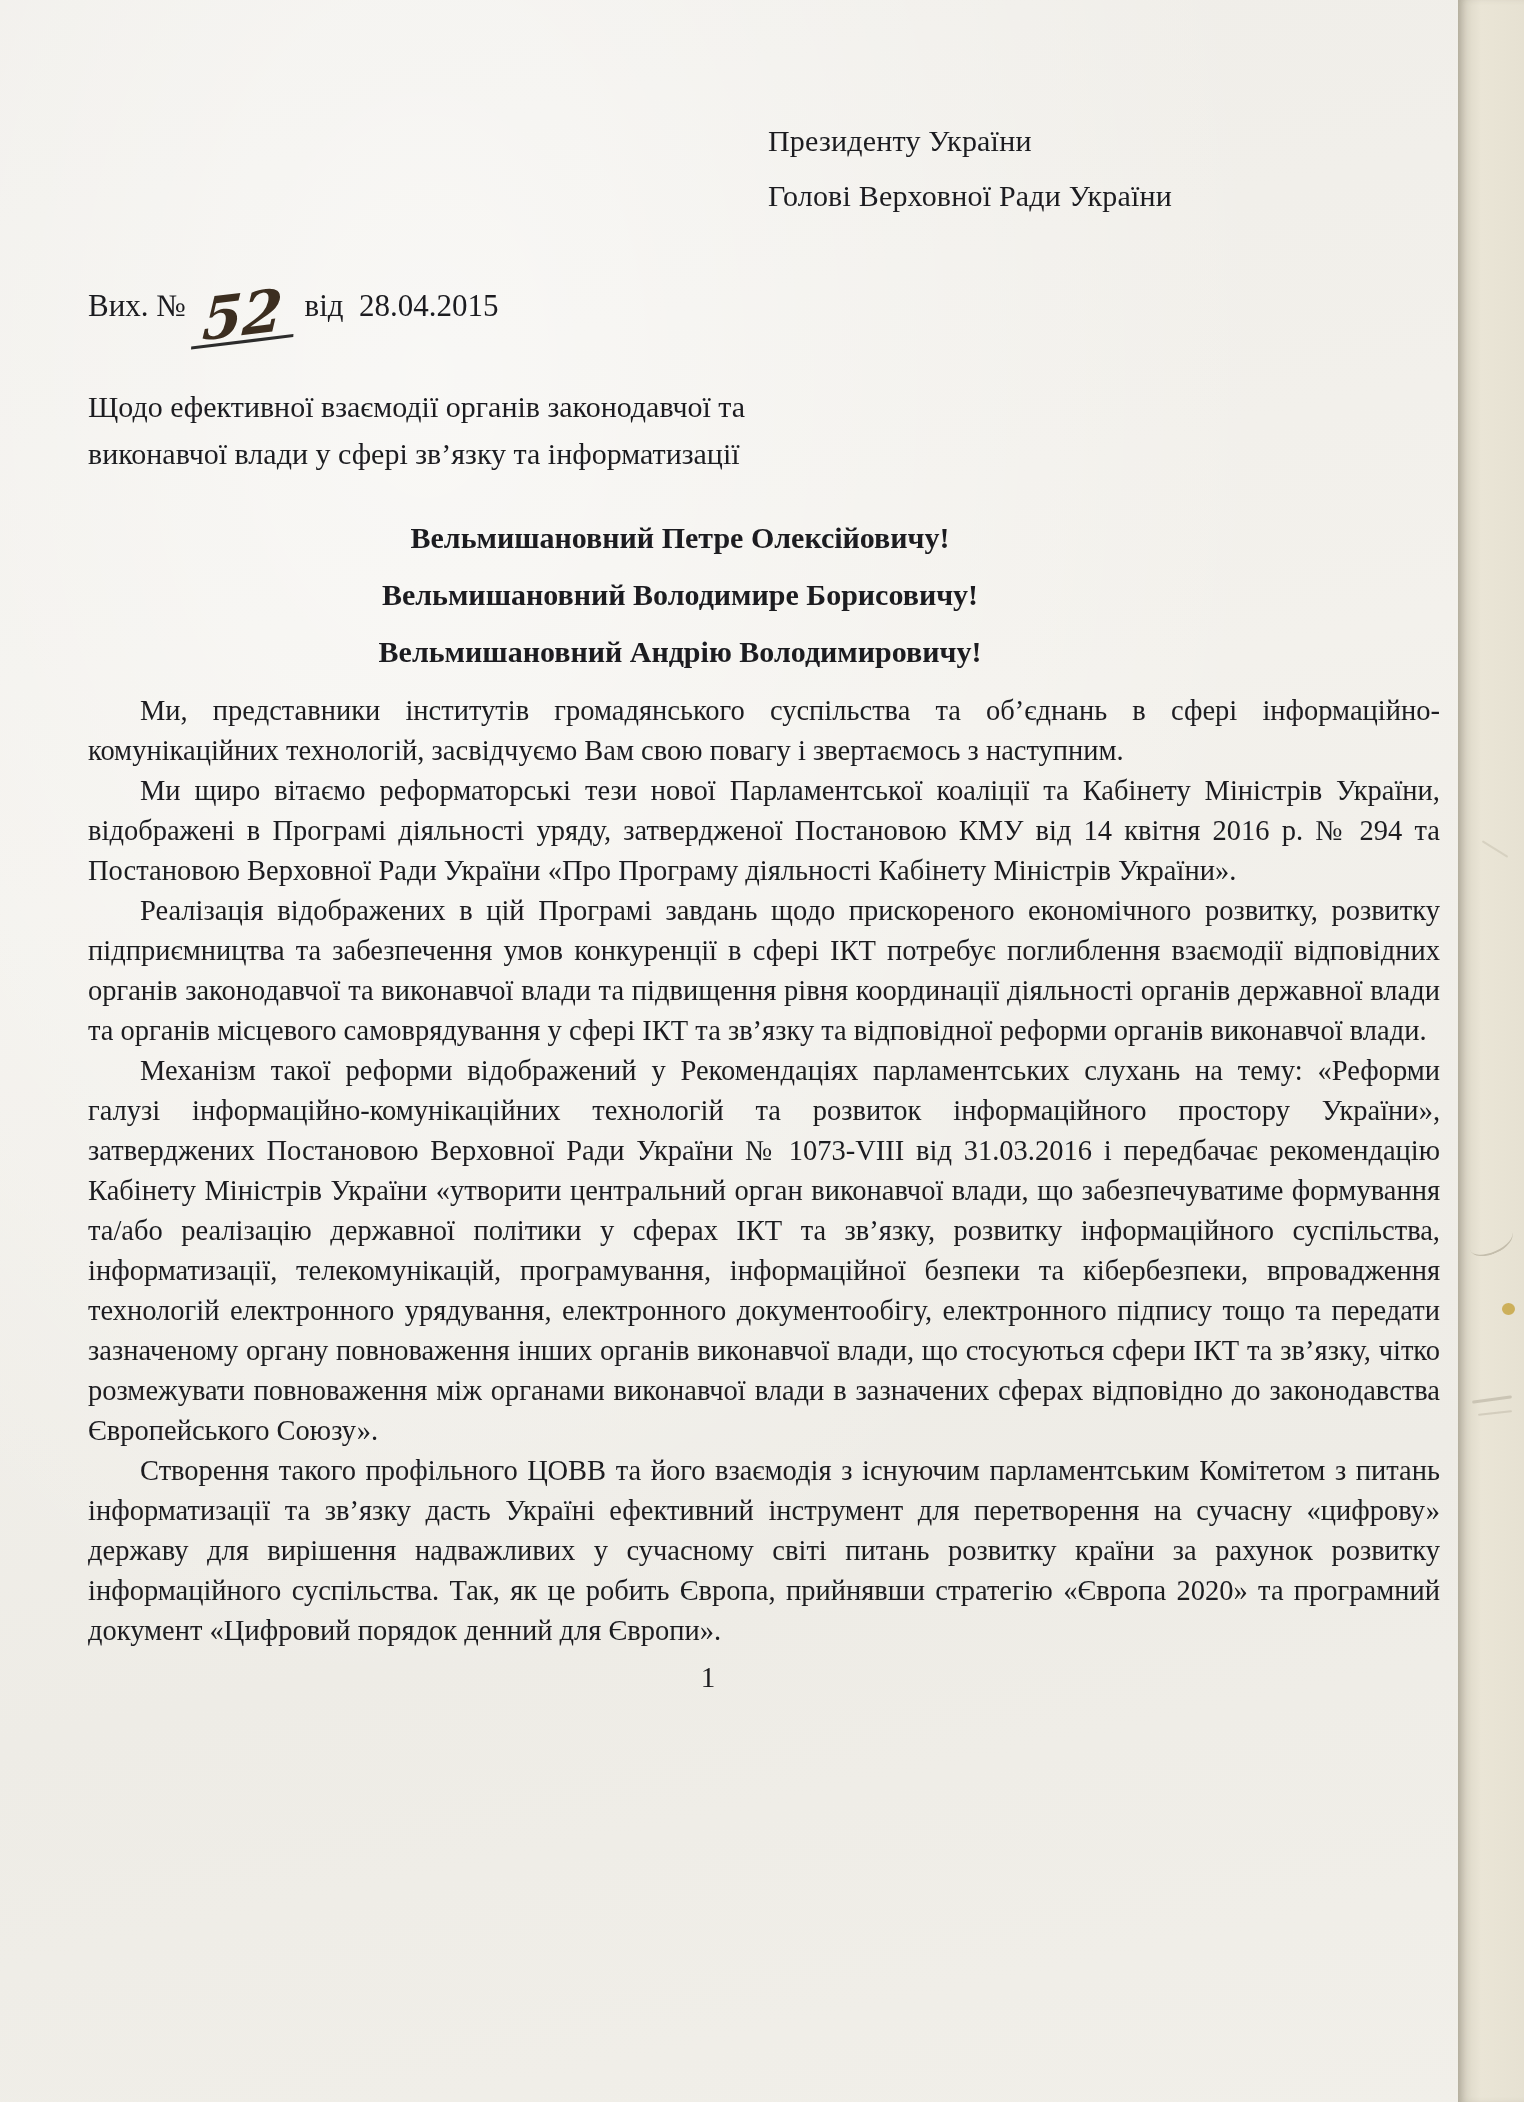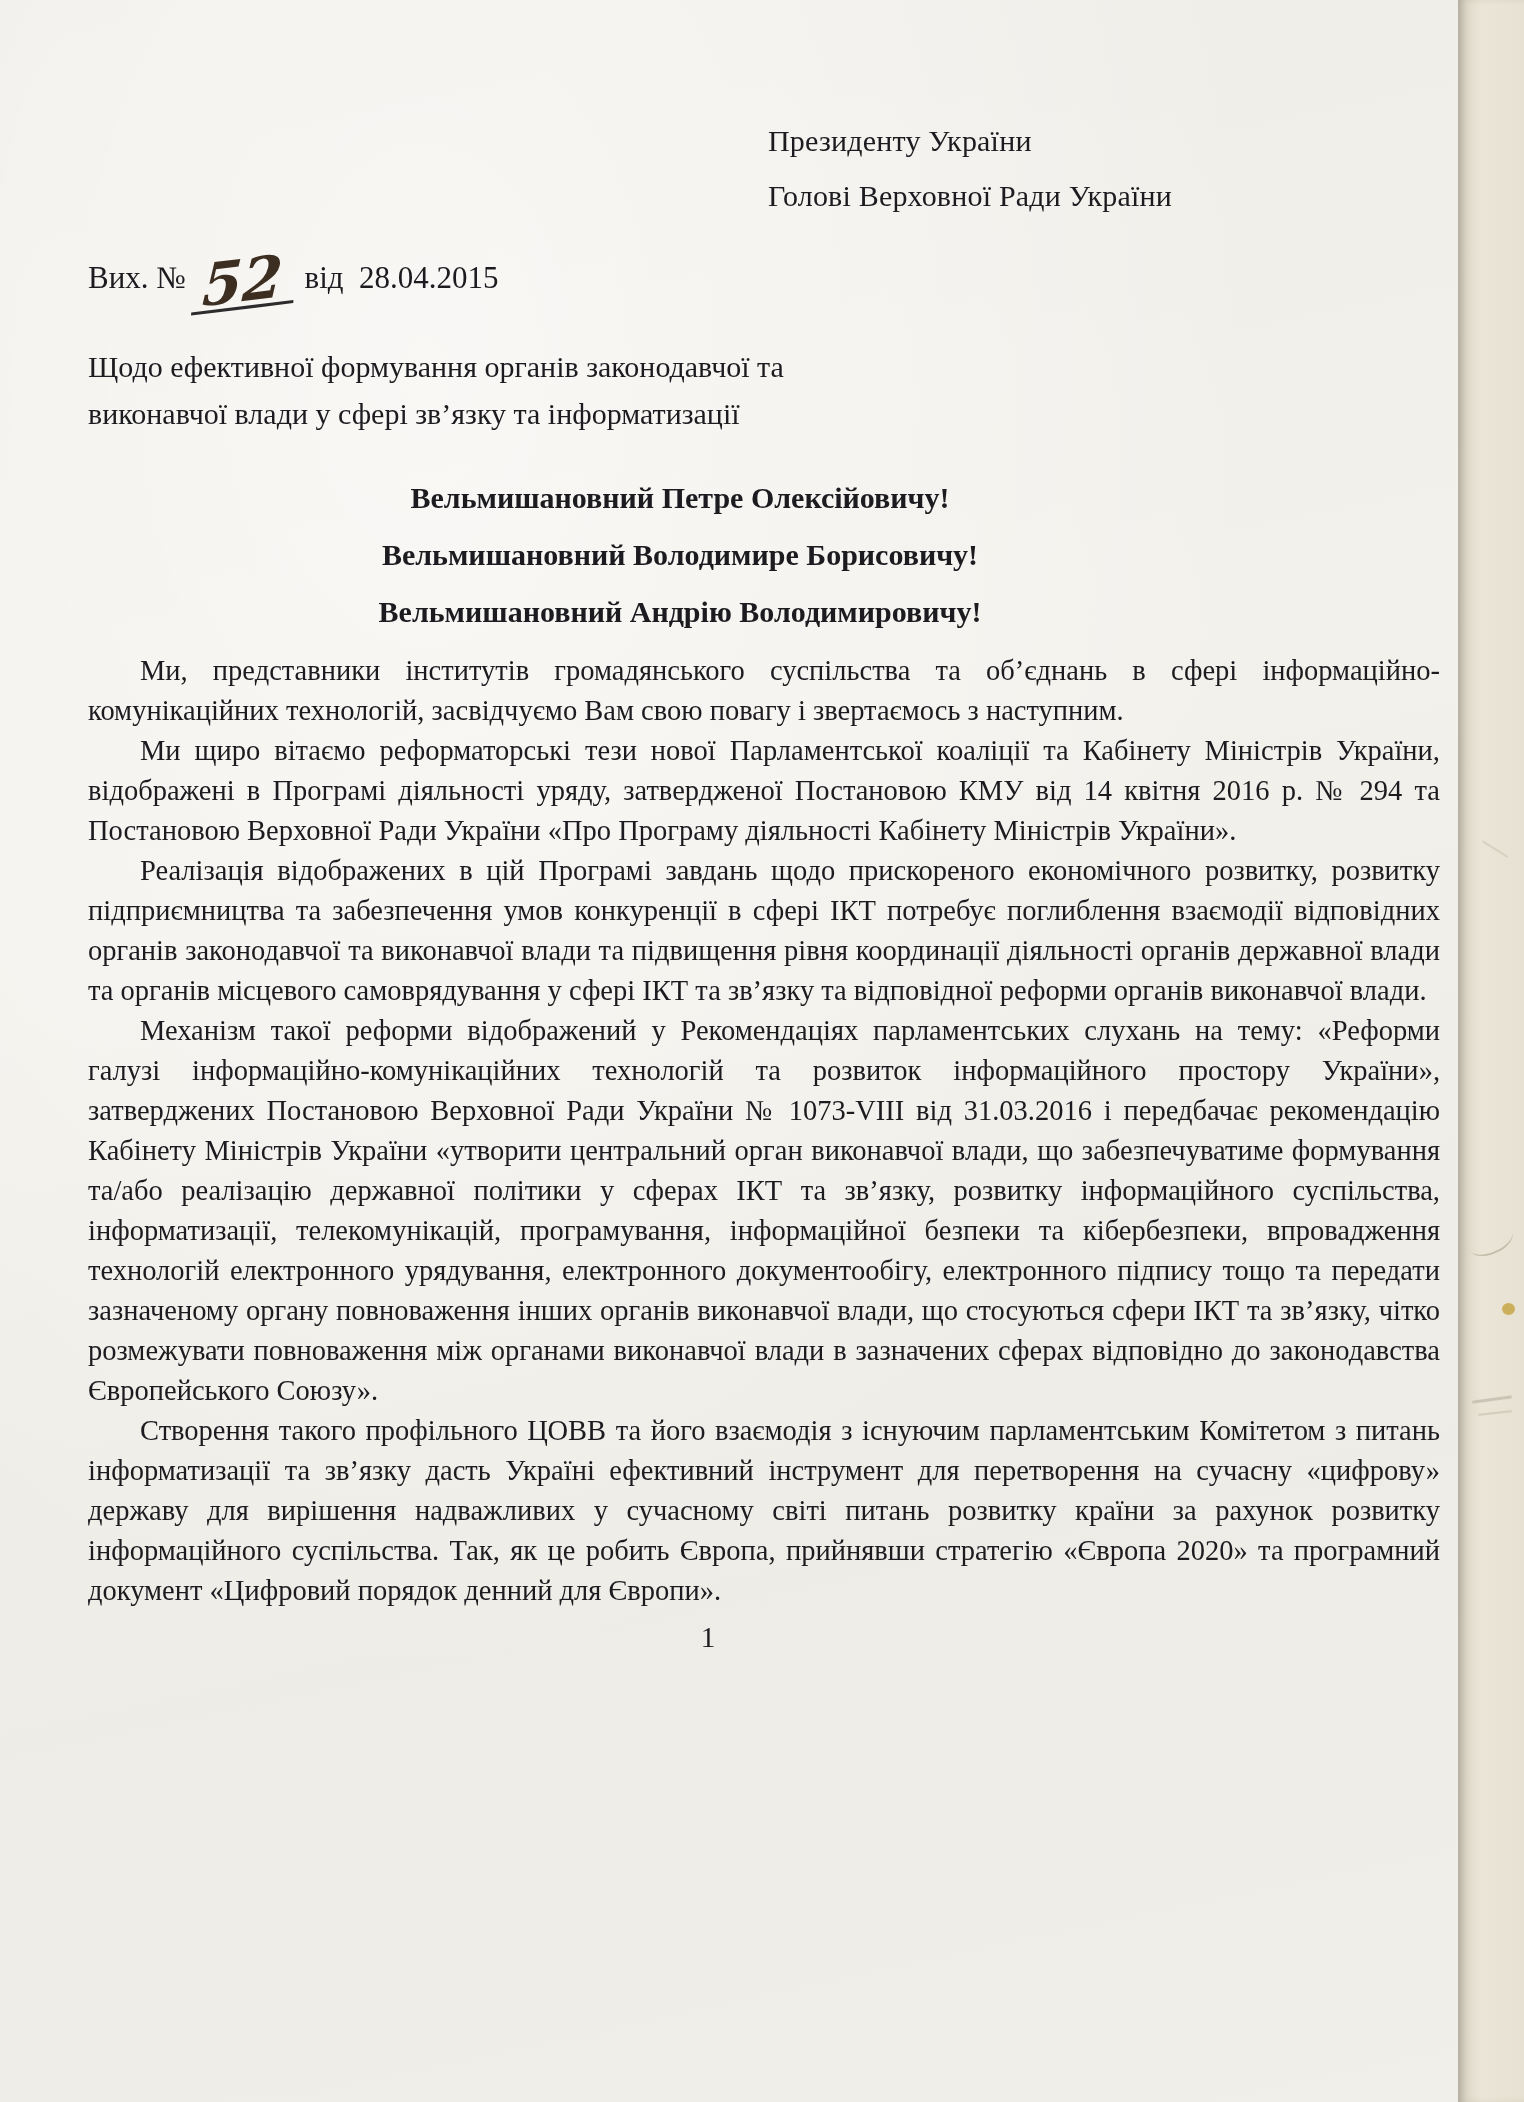--- a/index.html
+++ b/index.html
@@ -48,22 +48,22 @@
   }
   
   .addressee-block{margin-left:680px;}
   .addressee{margin-bottom:17px;}
   .addressee-role,.addressee-name{
     font-weight:normal;font-size:30px;line-height:38px;
     letter-spacing:.2px;white-space:pre-wrap;
   }
   
   .ref-line{
-    margin-top:32px;height:62px;
-    font-size:31px;display:flex;align-items:center;
+    margin-top:72px;height:62px;
+    font-size:31px;display:flex;align-items:flex-start;
   }
   .ref-prefix,.ref-date{white-space:pre-wrap;line-height:38px;}
   .handwritten-number{
     display:inline-block;
     font-family:"DejaVu Serif",serif;
     font-style:italic;font-weight:bold;
     font-size:58px;line-height:46px;
     color:#3c2e20;
     transform:rotate(-7deg) skewX(-10deg);
     border-bottom:3px solid #2c2c2c;
@@ -113,21 +113,21 @@
       </div>
     </div>
 
     <div class="ref-line">
       <span class="ref-prefix">Вих. №</span>
       <span class="handwritten-number">52</span>
       <span class="ref-date">від  28.04.2015</span>
     </div>
 
     <div class="subject">
-      <div class="subject-line">Щодо ефективної формування органів законодавчої та</div>
+      <div class="subject-line">Щодо ефективної взаємодії органів законодавчої та</div>
       <div class="subject-line">виконавчої влади у сфері зв’язку та інформатизації</div>
     </div>
 
     <div class="salutations">
       <div class="salutation">Вельмишановний Петре Олексійовичу!</div>
       <div class="salutation">Вельмишановний Володимире Борисовичу!</div>
       <div class="salutation">Вельмишановний Андрію Володимировичу!</div>
     </div>
 
     <div class="body-text">

